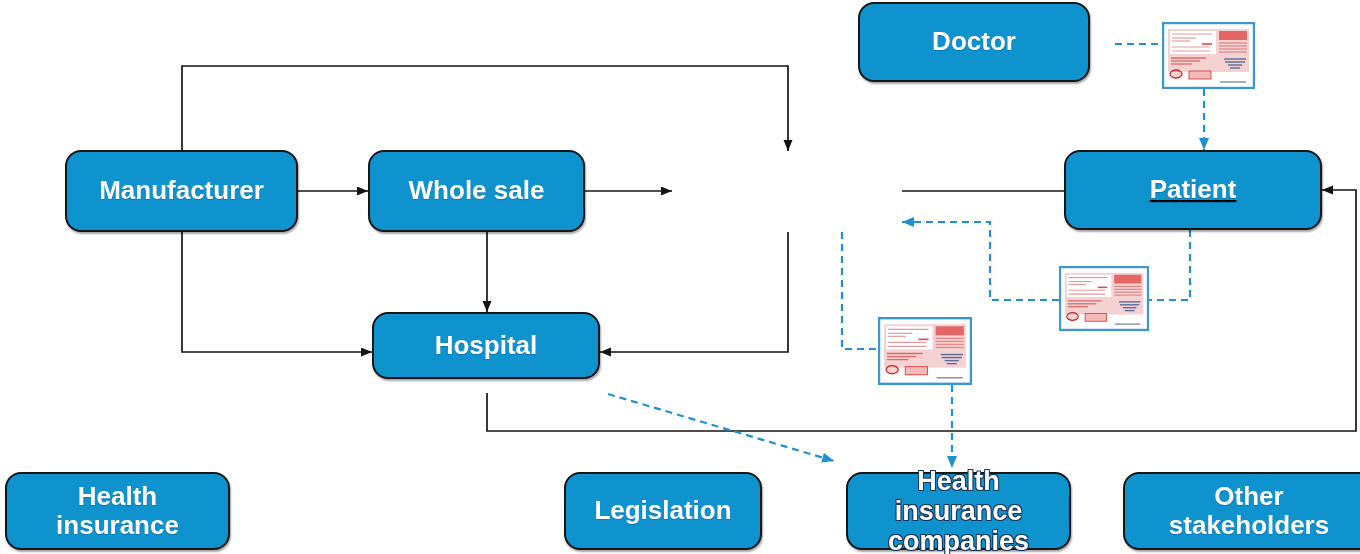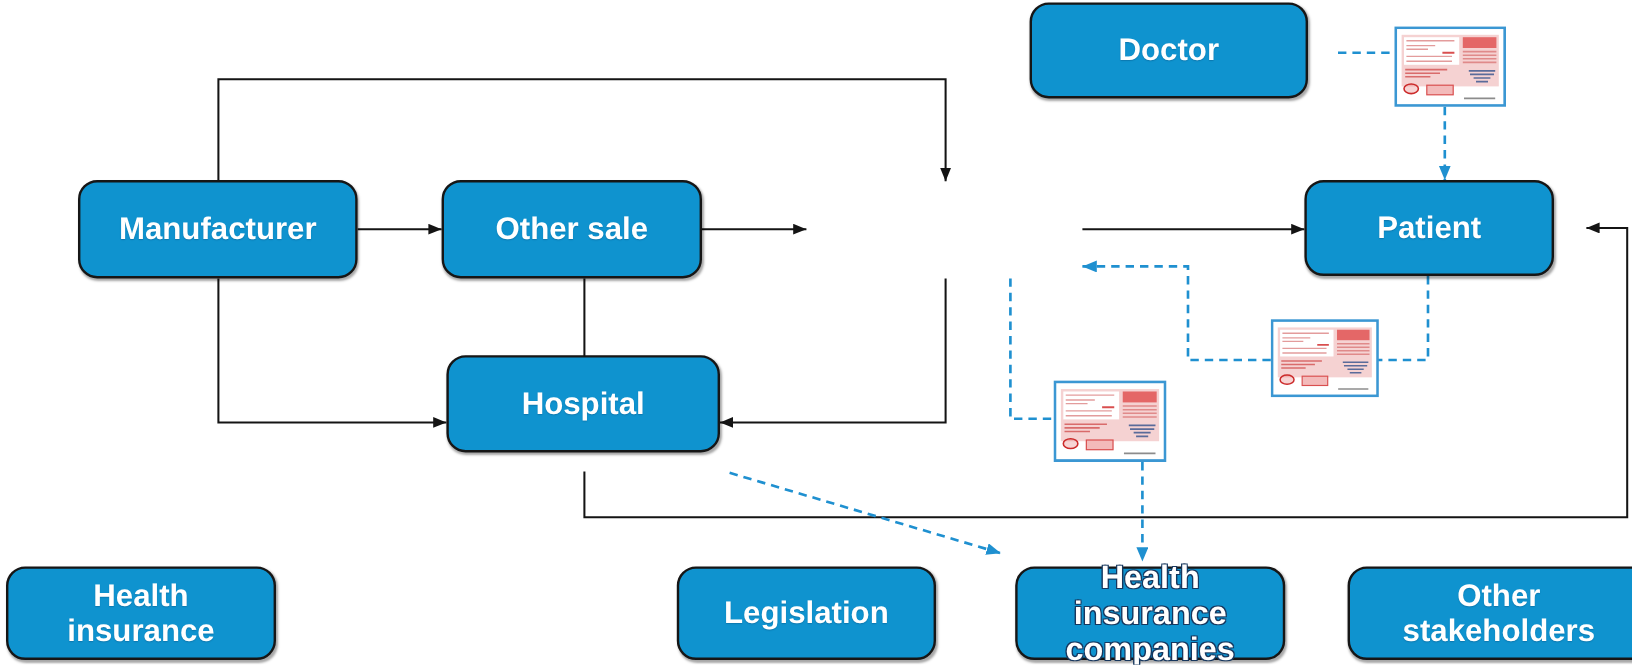--- a/index.html
+++ b/index.html
@@ -96,43 +96,43 @@
       <path d="M952,385 L952,468" marker-end="url(#mBlue)"></path>
       <path d="M608,394 L834,461" marker-end="url(#mBlue)"></path>
     </g>
   </svg>
 
   <div class="node" style="left:65px;top:150px;width:233px;height:82px;">
     <span class="node-label">Manufacturer</span>
   </div>
 
   <div class="node" style="left:368px;top:150px;width:217px;height:82px;">
-    <span class="node-label">Other sale</span>
+    <span class="node-label">Whole sale</span>
   </div>
 
 
-  <div class="node" style="left:1087px;top:150px;width:208px;height:80px;">
+  <div class="node" style="left:1064px;top:150px;width:258px;height:80px;text-decoration:underline;">
     <span class="node-label">Patient</span>
   </div>
 
   <div class="node" style="left:858px;top:2px;width:232px;height:80px;">
     <span class="node-label">Doctor</span>
   </div>
 
-  <div class="node" style="left:372px;top:296px;width:228px;height:81px;">
+  <div class="node" style="left:372px;top:312px;width:228px;height:67px;">
     <span class="node-label">Hospital</span>
   </div>
 
   <div class="node" style="left:5px;top:472px;width:225px;height:78px;">
     <span class="node-label">Health
 insurance</span>
   </div>
 
 
-  <div class="node" style="left:564px;top:472px;width:216px;height:78px;">
+  <div class="node" style="left:564px;top:472px;width:198px;height:78px;">
     <span class="node-label">Legislation</span>
   </div>
 
   <div class="node outlined" style="left:846px;top:472px;width:225px;height:78px;">
     <span class="node-label">Health
 insurance
 companies</span>
   </div>
 
   <div class="node" style="left:1123px;top:472px;width:252px;height:78px;">

